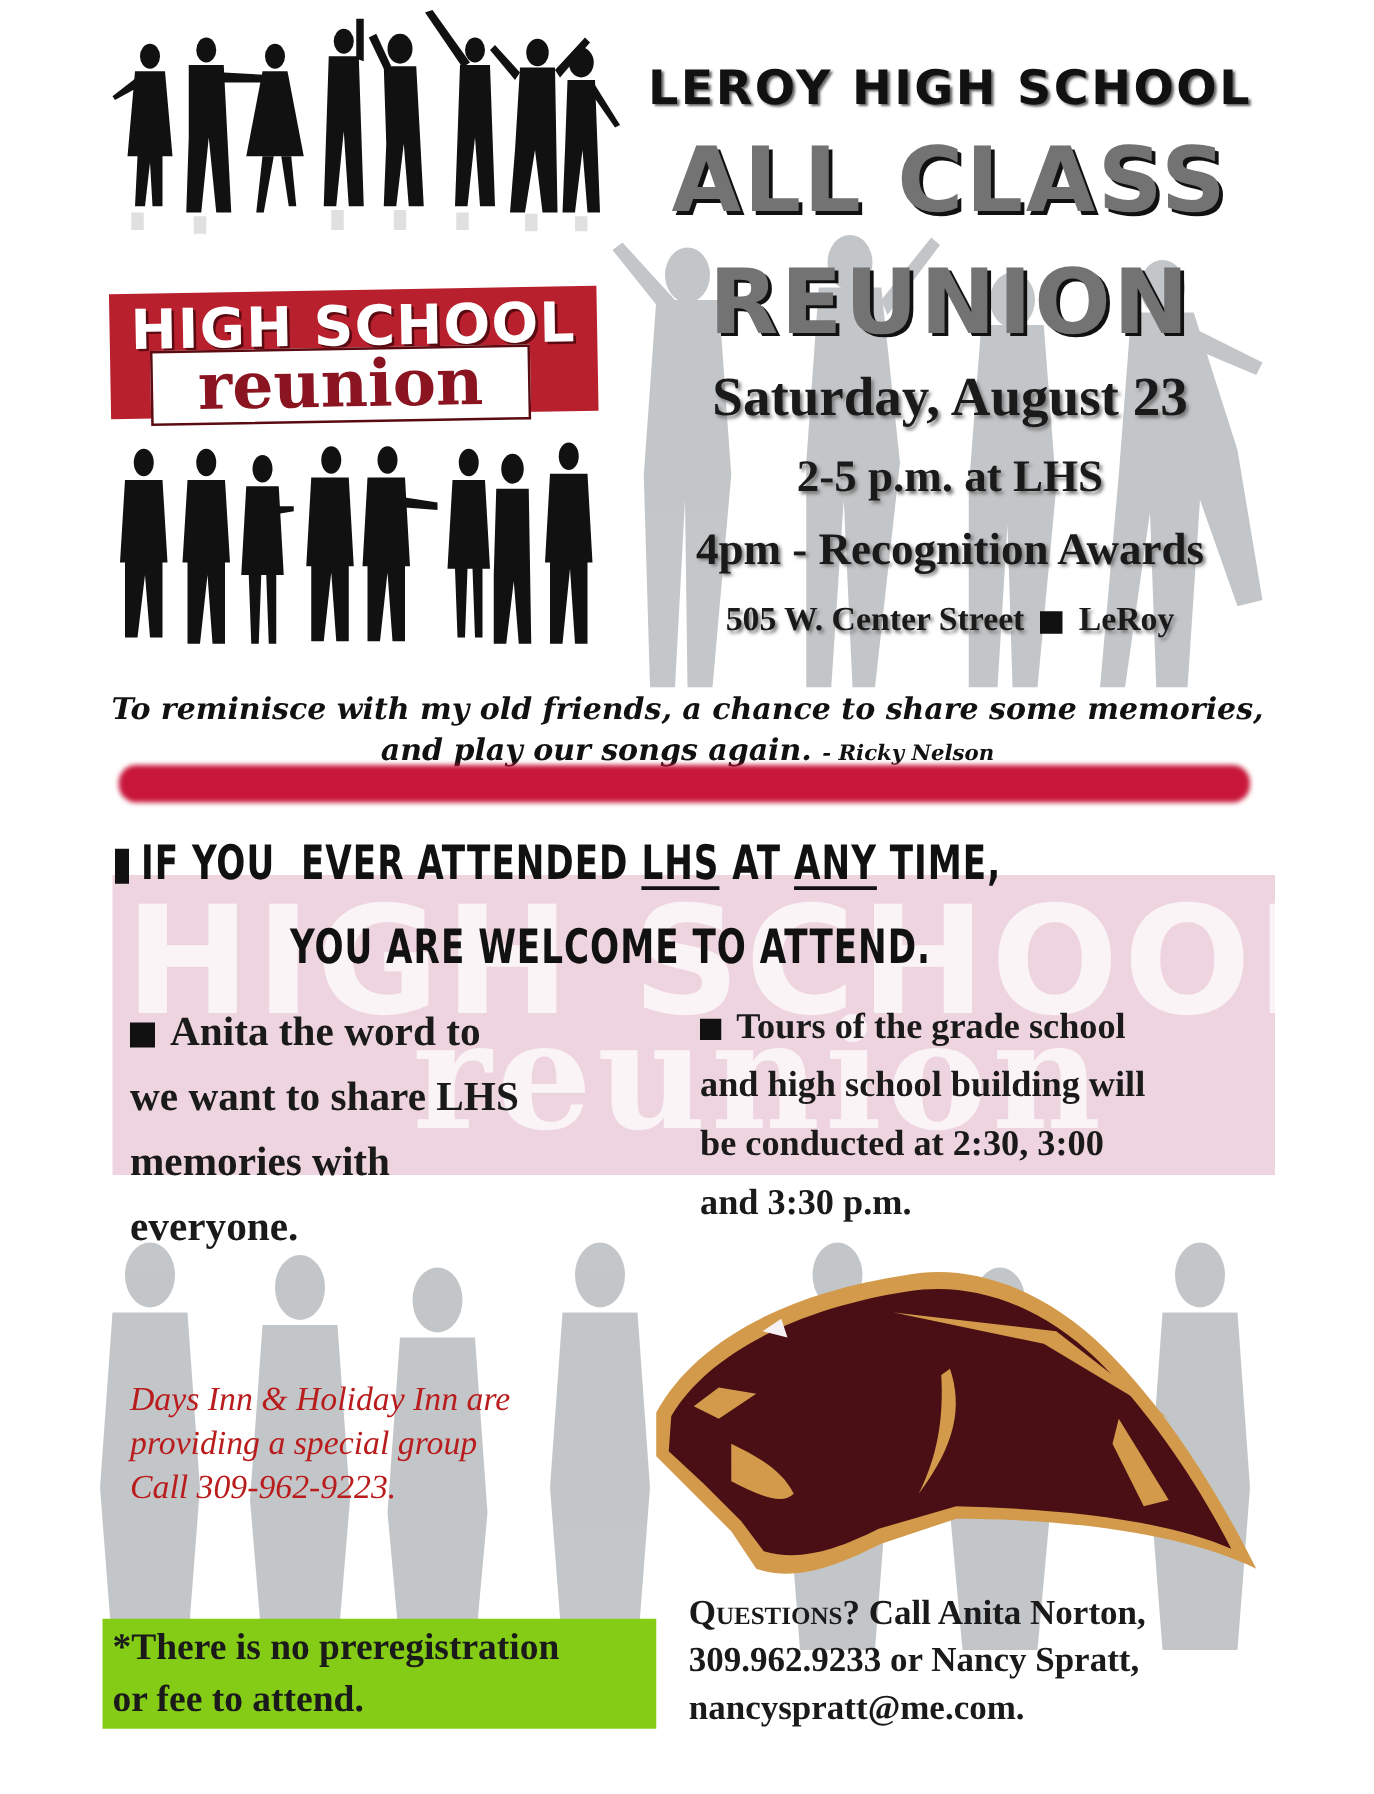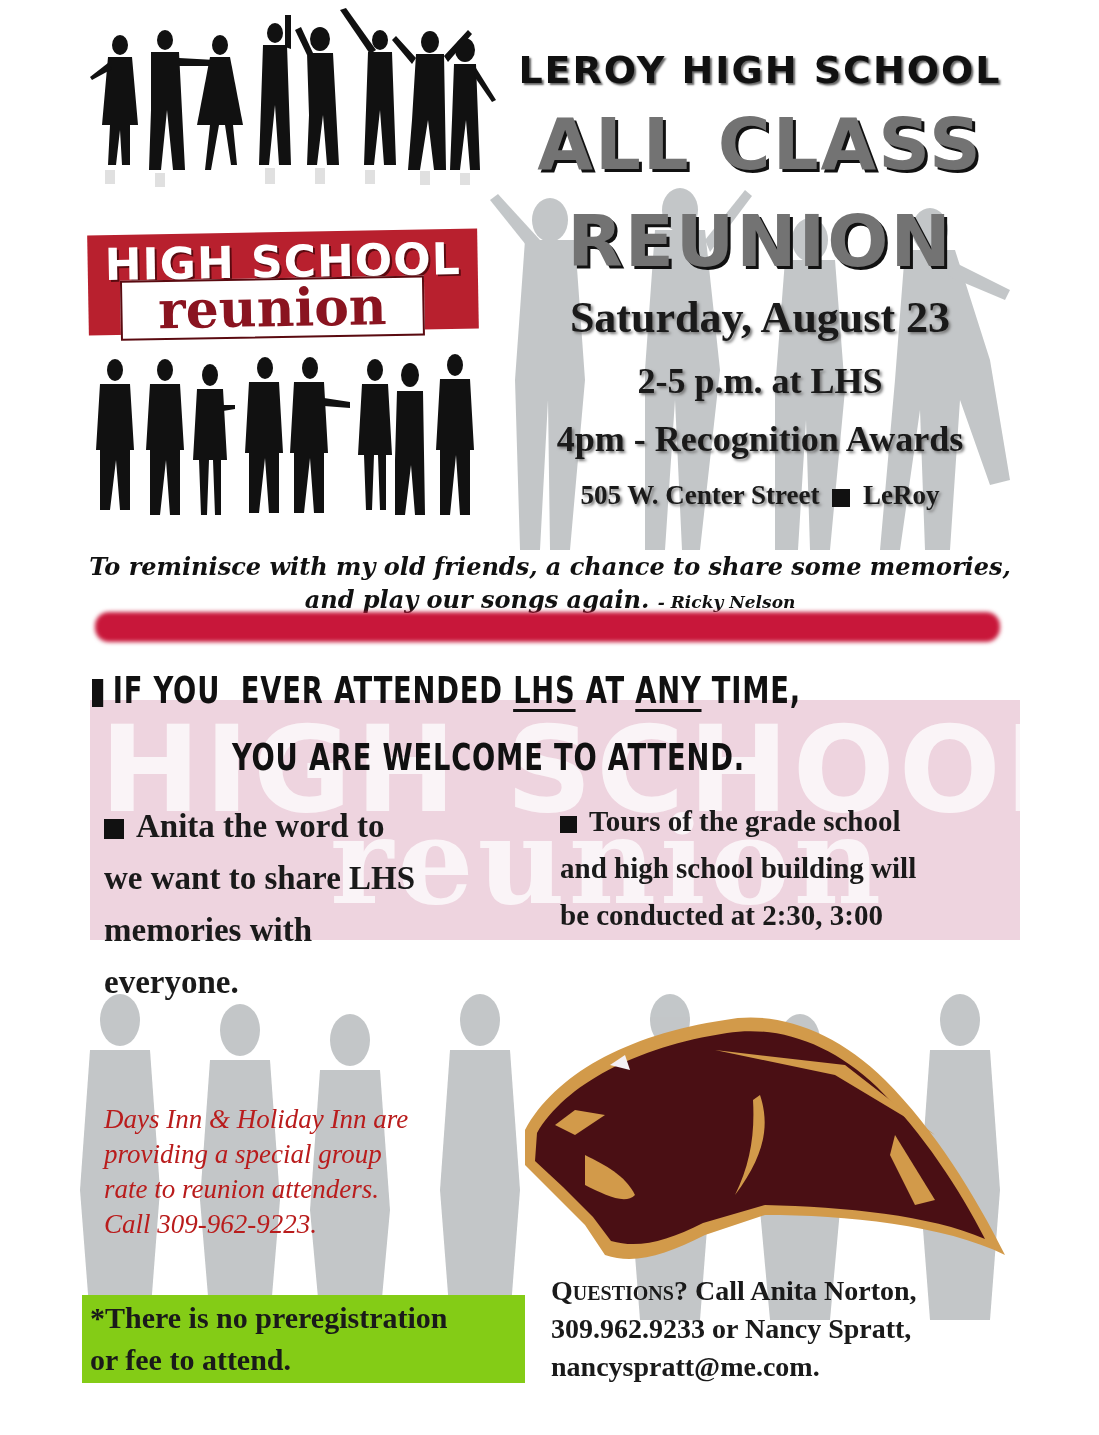--- a/index.html
+++ b/index.html
@@ -202,26 +202,26 @@
   <div><span class="bullet"></span><span>Anita the word to</span></div>
   <div>we want to share LHS</div>
   <div>memories with</div>
   <div>everyone.</div>
 </div>
 
 <div class="abs body-text-sm" style="left:560px;top:798px;width:460px;">
   <div><span class="bullet" style="width:17px;height:17px;"></span><span>Tours of the grade school</span></div>
   <div>and high school building will</div>
   <div>be conducted at 2:30, 3:00</div>
+  <div>and 3:30 p.m.</div>
 </div>
 
 <div class="abs italic-text" style="left:104px;top:1102px;width:430px;">
   <div>Days Inn &amp; Holiday Inn are</div>
   <div>providing a special group</div>
-  <div>rate to reunion attenders.</div>
   <div>Call 309-962-9223.</div>
 </div>
 
 <div class="abs fee-box" style="left:82px;top:1295px;width:443px;height:88px;">
   <div class="fee-text">*There is no preregistration</div>
   <div class="fee-text" style="padding-top:0;">or fee to attend.</div>
 </div>
 
 <svg class="abs" style="left:515px;top:995px;" width="495" height="280" viewBox="0 0 495 280">
   <path d="M10 135 C40 80 110 40 210 25 C260 15 320 35 370 85 C420 135 460 200 490 260 C430 230 330 220 250 220 L190 240 C150 260 120 270 90 260 L70 230 L40 200 L10 170 Z" fill="#d29a4a"></path>

